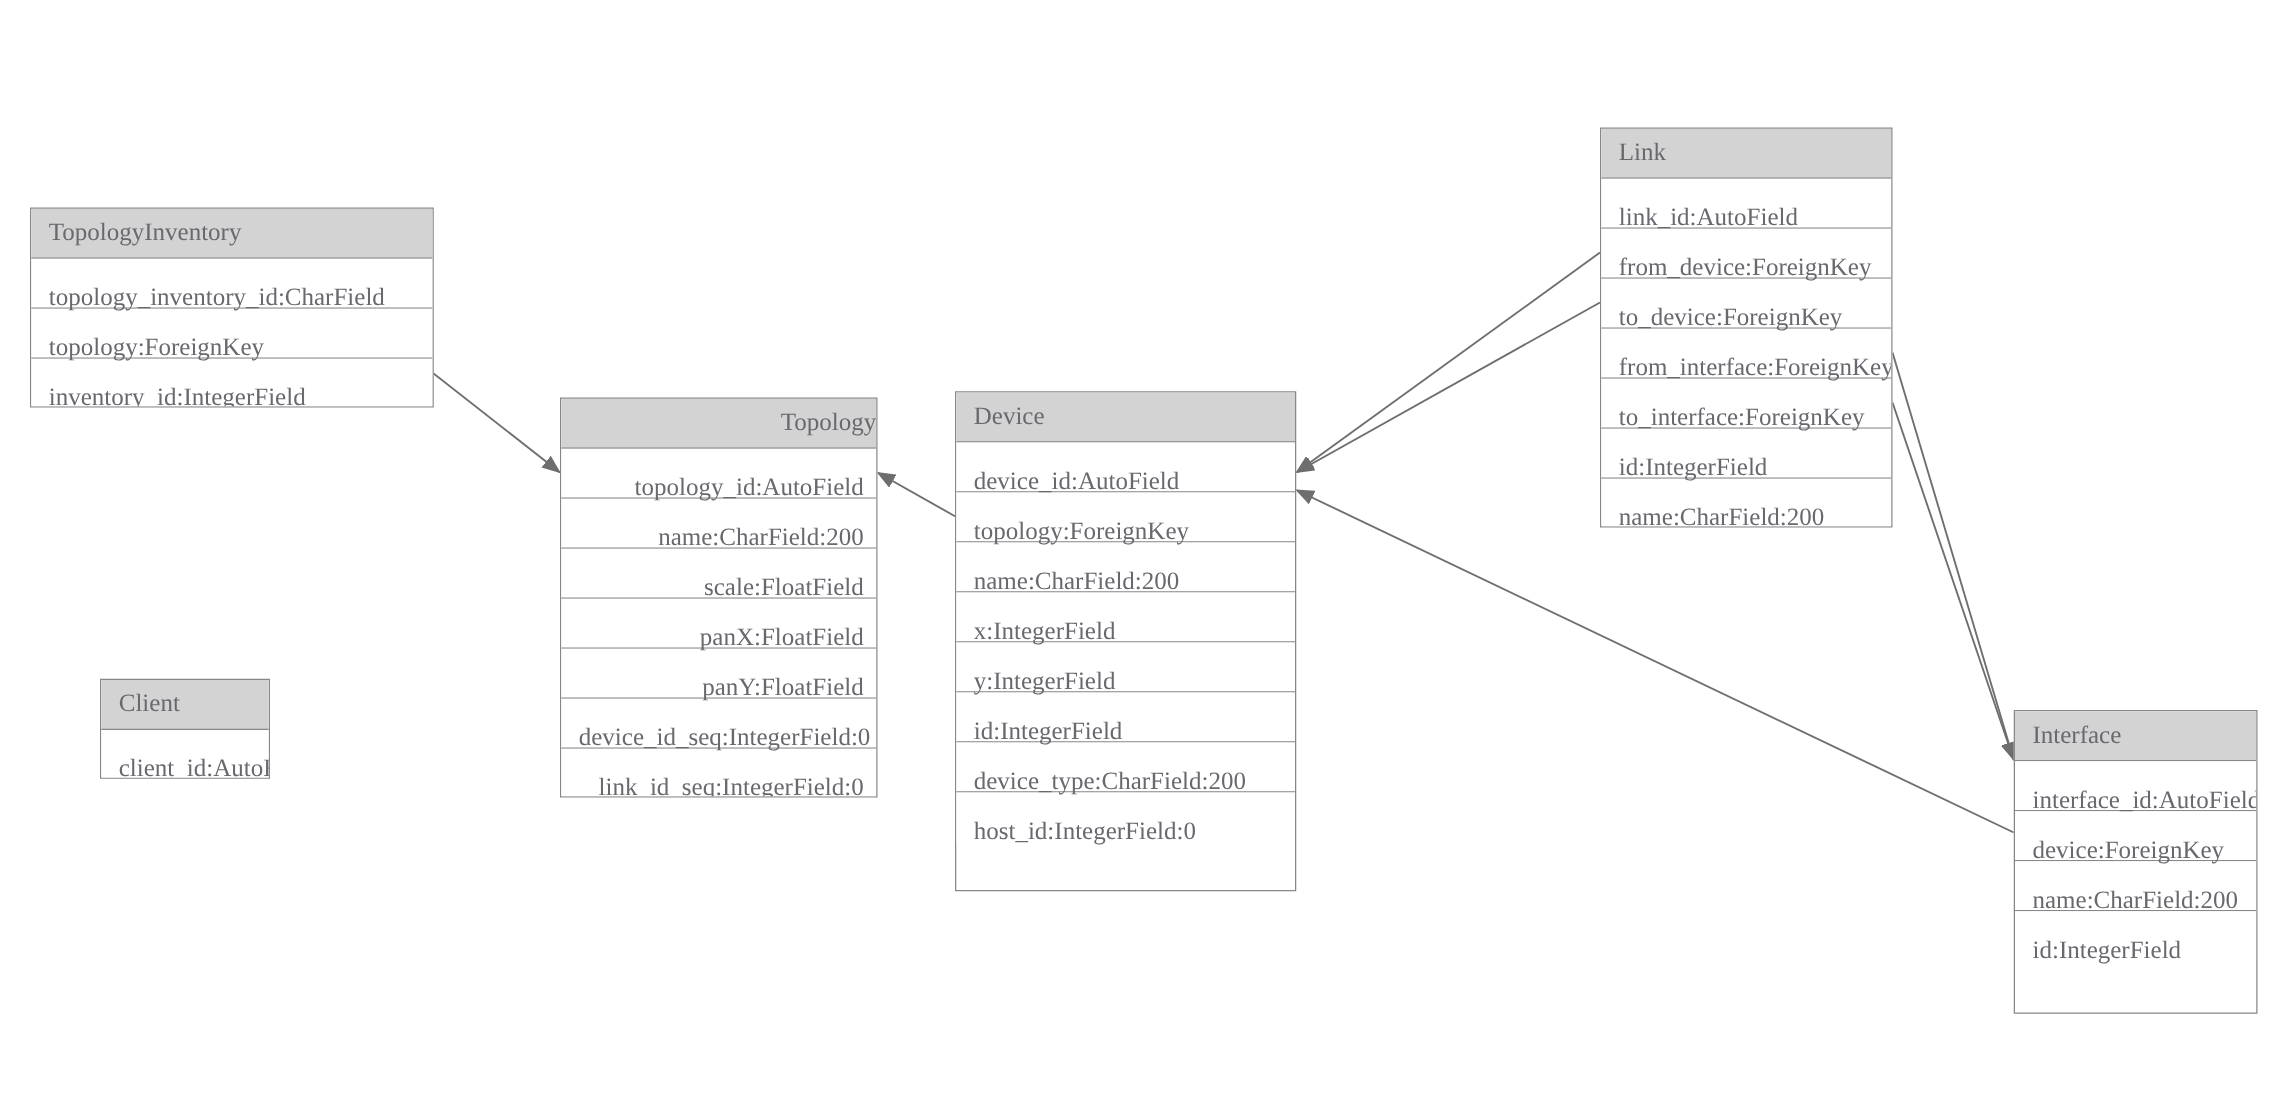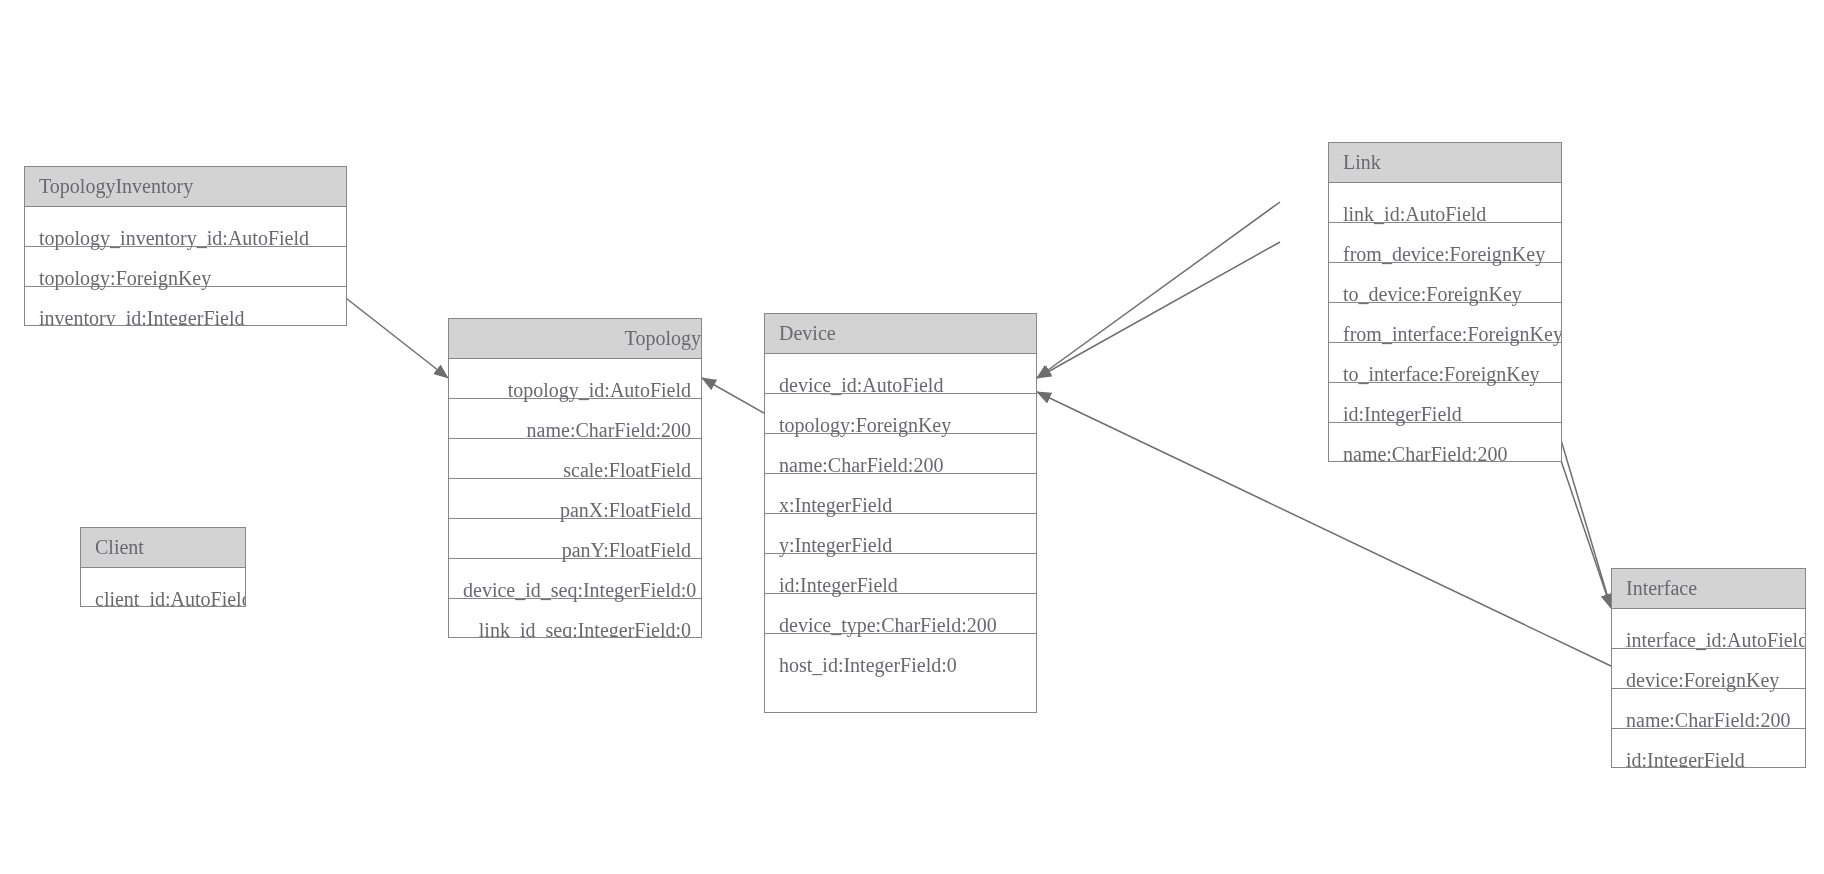--- a/index.html
+++ b/index.html
@@ -78,25 +78,25 @@
         <line x1="1280" y1="242" x2="1037" y2="378" marker-end="url(#arrowhead)" stroke="#6e6e6e"></line>
         <line x1="1514" y1="282" x2="1611" y2="608" marker-end="url(#arrowhead)" stroke="#6e6e6e"></line>
         <line x1="1514" y1="322" x2="1611" y2="608" marker-end="url(#arrowhead)" stroke="#6e6e6e"></line>
         <line x1="1611" y1="666" x2="1037" y2="392" marker-end="url(#arrowhead)" stroke="#6e6e6e"></line>
       </g>
   </svg>
 
   <div id="entity-layer">
       <div class="entity" style="left: 24px; top: 166px; width: 323px; height: 160px;">
         <div class="entity-header">TopologyInventory</div>
-        <div class="entity-row">topology_inventory_id:AutoField</div>
+        <div class="entity-row">topology_inventory_id:CharField</div>
         <div class="entity-row">topology:ForeignKey</div>
         <div class="entity-row last">inventory_id:IntegerField</div>
       </div>
-      <div class="entity" style="left: 80px; top: 527px; width: 166px; height: 80px;">
+      <div class="entity" style="left: 80px; top: 543px; width: 136px; height: 80px;">
         <div class="entity-header">Client</div>
         <div class="entity-row last">client_id:AutoField</div>
       </div>
       <div class="entity" style="left: 448px; top: 318px; width: 254px; height: 320px; text-align: right;">
         <div class="entity-header">Topology</div>
         <div class="entity-row">topology_id:AutoField</div>
         <div class="entity-row">name:CharField:200</div>
         <div class="entity-row">scale:FloatField</div>
         <div class="entity-row">panX:FloatField</div>
         <div class="entity-row">panY:FloatField</div>
@@ -107,31 +107,31 @@
         <div class="entity-header">Device</div>
         <div class="entity-row">device_id:AutoField</div>
         <div class="entity-row">topology:ForeignKey</div>
         <div class="entity-row">name:CharField:200</div>
         <div class="entity-row">x:IntegerField</div>
         <div class="entity-row">y:IntegerField</div>
         <div class="entity-row">id:IntegerField</div>
         <div class="entity-row">device_type:CharField:200</div>
         <div class="entity-row last">host_id:IntegerField:0</div>
       </div>
-      <div class="entity" style="left: 1328px; top: 102px; width: 234px; height: 320px; margin-top: 40px;">
+      <div class="entity" style="left: 1280px; top: 102px; width: 234px; height: 320px;">
         <div class="entity-header">Link</div>
         <div class="entity-row">link_id:AutoField</div>
         <div class="entity-row">from_device:ForeignKey</div>
         <div class="entity-row">to_device:ForeignKey</div>
         <div class="entity-row">from_interface:ForeignKey</div>
         <div class="entity-row">to_interface:ForeignKey</div>
         <div class="entity-row">id:IntegerField</div>
         <div class="entity-row last">name:CharField:200</div>
       </div>
-      <div class="entity" style="left: 1611px; top: 568px; width: 195px; height: 200px;">
+      <div class="entity" style="left: 1611px; top: 568px; width: 195px; height: 243px;">
         <div class="entity-header">Interface</div>
         <div class="entity-row">interface_id:AutoField</div>
         <div class="entity-row">device:ForeignKey</div>
         <div class="entity-row">name:CharField:200</div>
         <div class="entity-row last">id:IntegerField</div>
       </div>
     </div>
 
 </div>
 

